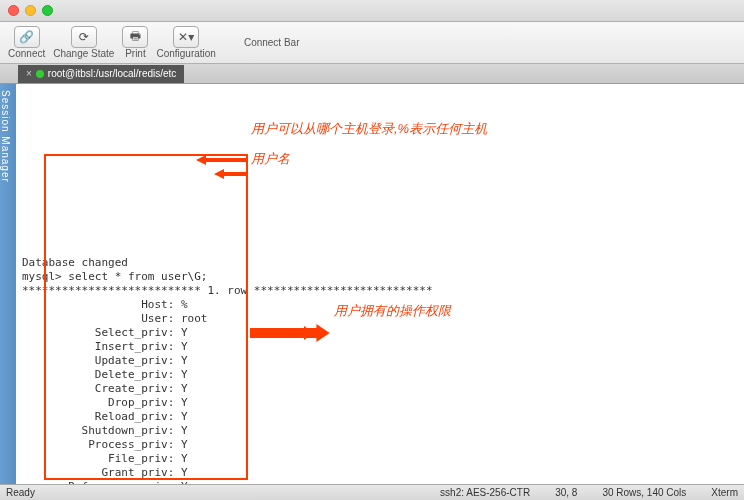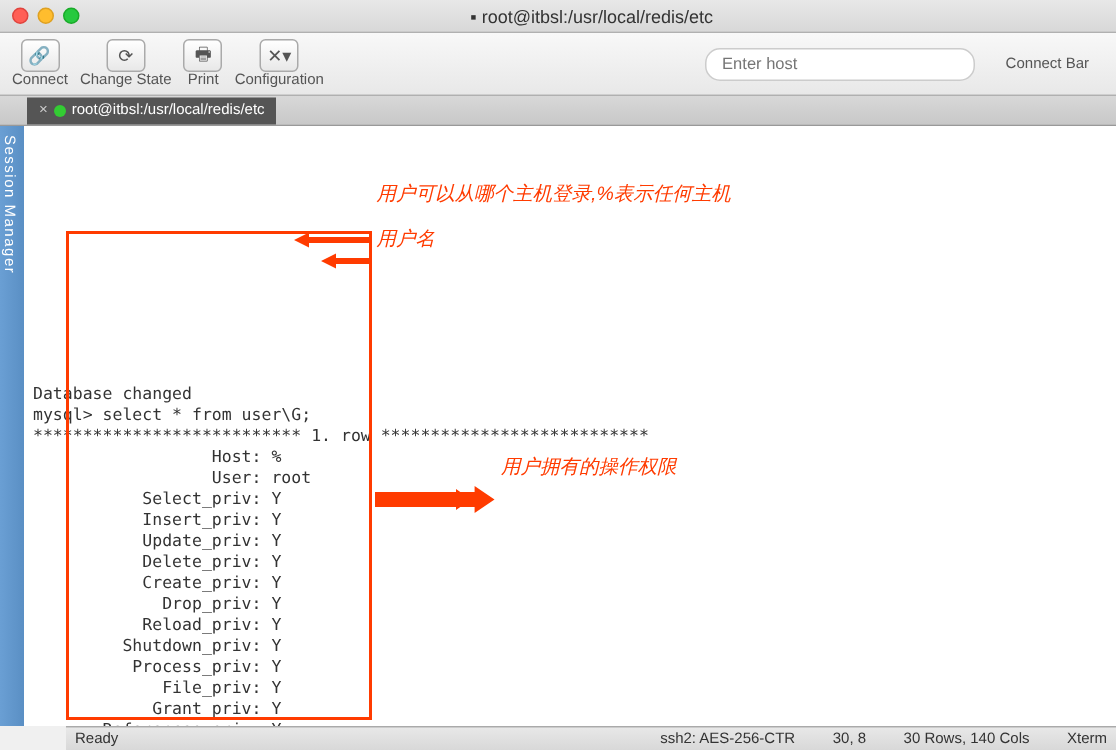--- a/index.html
+++ b/index.html
@@ -21,57 +21,52 @@
 .tab .x { color: #ccc; font-size: 10px; }
 .tab .dot { width: 8px; height: 8px; background: #3c3; border-radius: 50%; }
 .body { display: flex; height: 400px; }
 .sidebar { width: 16px; background: linear-gradient(90deg,#6a9fd4,#5a8fc4); writing-mode: vertical-lr; text-orientation: mixed; font-size: 10px; color: #fff; padding-top: 6px; text-align: left; letter-spacing: 1px; }
 .terminal { flex: 1; background: #fff; font-family: Menlo, Monaco, monospace; font-size: 11px; line-height: 14px; color: #333; padding: 4px 6px; position: relative; white-space: pre; overflow: hidden; }
 .redbox { position: absolute; border: 2px solid #ff3b00; }
 .box1 { left: 28px; top: 70px; width: 204px; height: 326px; }
 .annot { position: absolute; color: #ff3b00; font-family: "PingFang SC", sans-serif; font-size: 13px; font-style: italic; }
 .arrow { position: absolute; }
 .arrow svg { display: block; }
-.statusbar { height: 16px; background: linear-gradient(#e8e8e8,#d8d8d8); border-top: 1px solid #aaa; font-size: 10px; color: #333; display: flex; align-items: center; padding: 0 6px; margin-left: 44px; }
+.statusbar { height: 16px; background: linear-gradient(#e8e8e8,#d8d8d8); border-top: 1px solid #aaa; font-size: 10px; color: #333; display: flex; align-items: center; padding: 0 6px; }
 .statusbar .right { margin-left: auto; display: flex; gap: 25px; }
 .termline { display: block; }
 </style>
 </head>
 <body>
 
 <div class="titlebar">
   <div class="traffic">
     <div class="tl r"></div>
     <div class="tl y"></div>
     <div class="tl g"></div>
-  </div>
-  <div class="title">
-    <span>▪</span>
-    <span>root@itbsl:/usr/local/redis/etc</span>
   </div>
 </div>
 
 <div class="toolbar">
   <div class="tbtn">
     <div class="ic">🔗</div>
     <span>Connect</span>
   </div>
   <div class="tbtn">
     <div class="ic">⟳</div>
     <span>Change State</span>
   </div>
   <div class="tbtn">
     <div class="ic">🖶</div>
     <span>Print</span>
   </div>
   <div class="tbtn">
     <div class="ic">✕▾</div>
     <span>Configuration</span>
   </div>
-  <input class="host-input" placeholder="Enter host" style="">
   <span class="connectbar">Connect Bar</span>
 </div>
 
 <div class="tabbar">
   <div class="tab">
     <span class="x">×</span>
     <span class="dot"></span>
     <span>root@itbsl:/usr/local/redis/etc</span>
   </div>
 </div>

